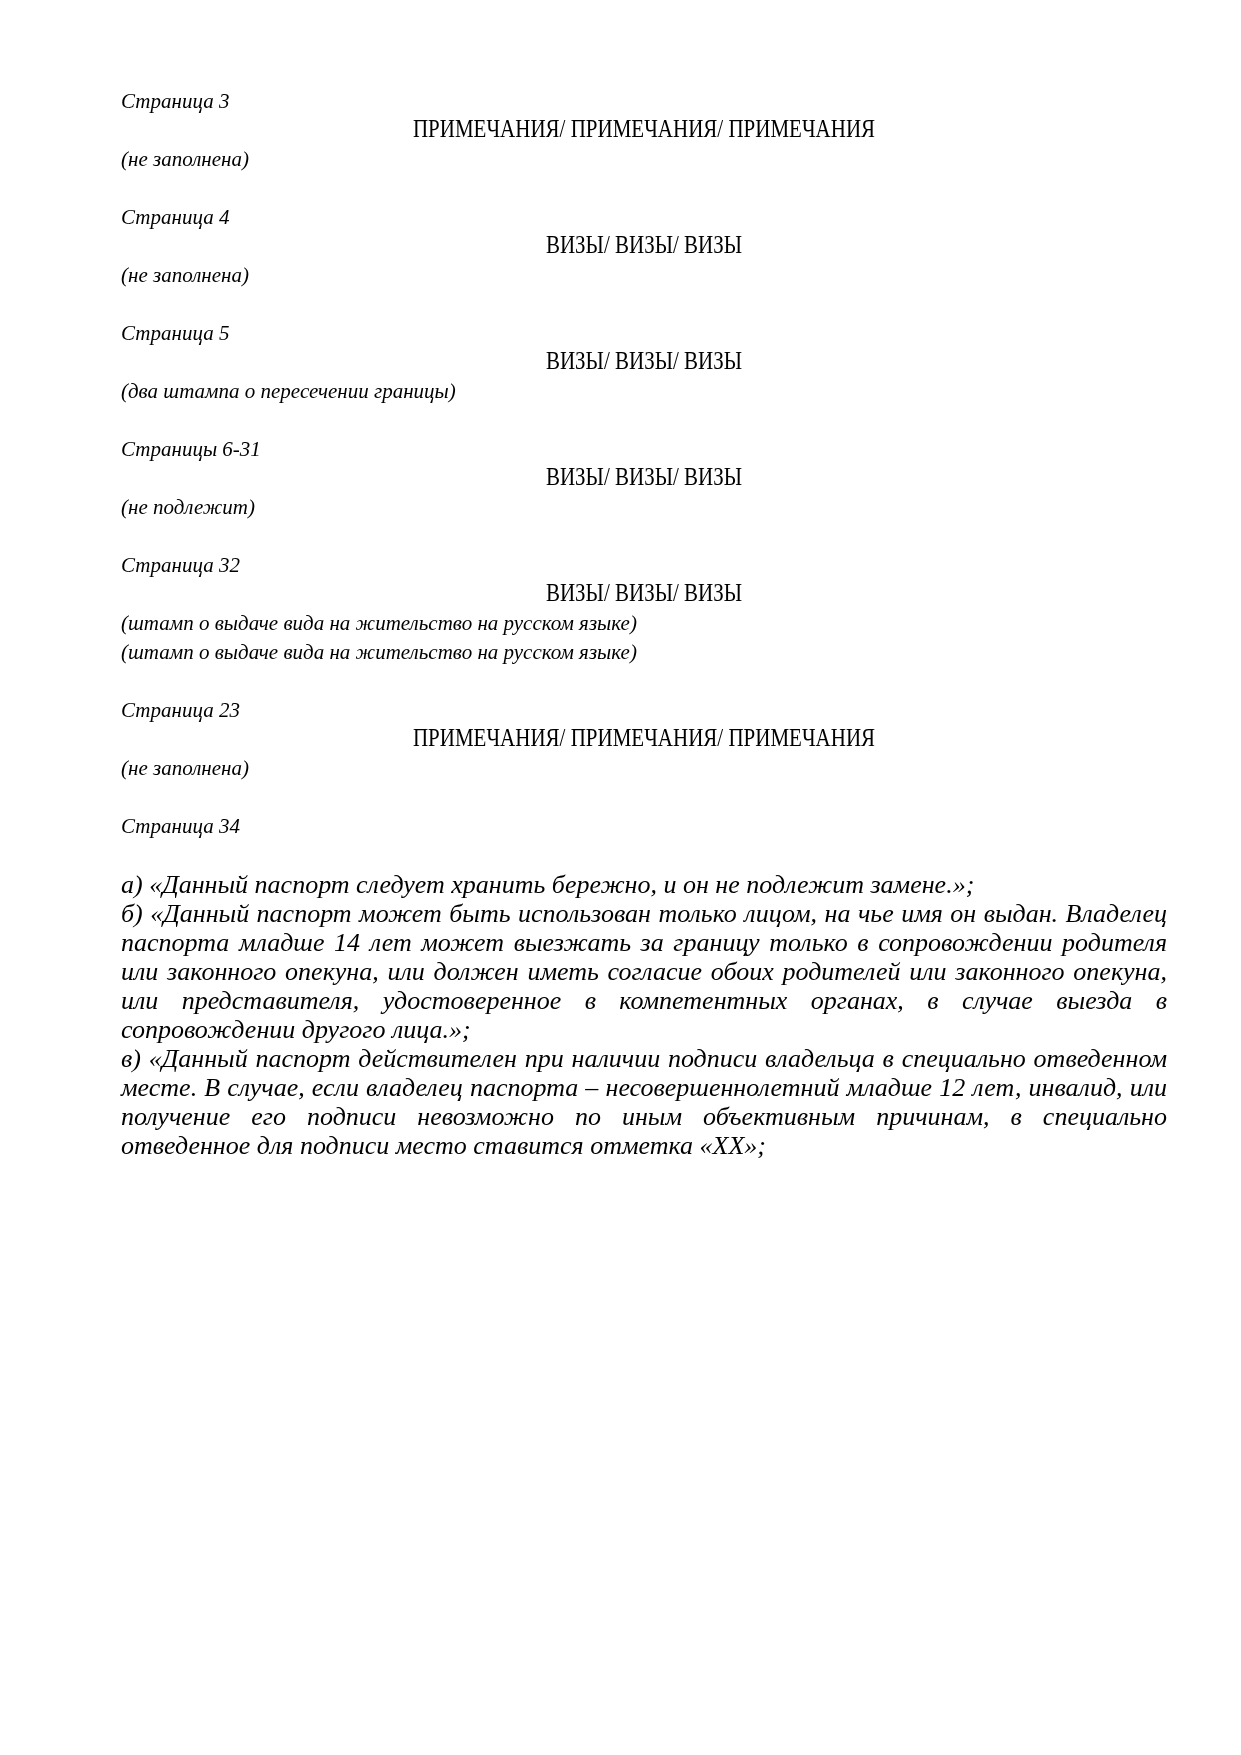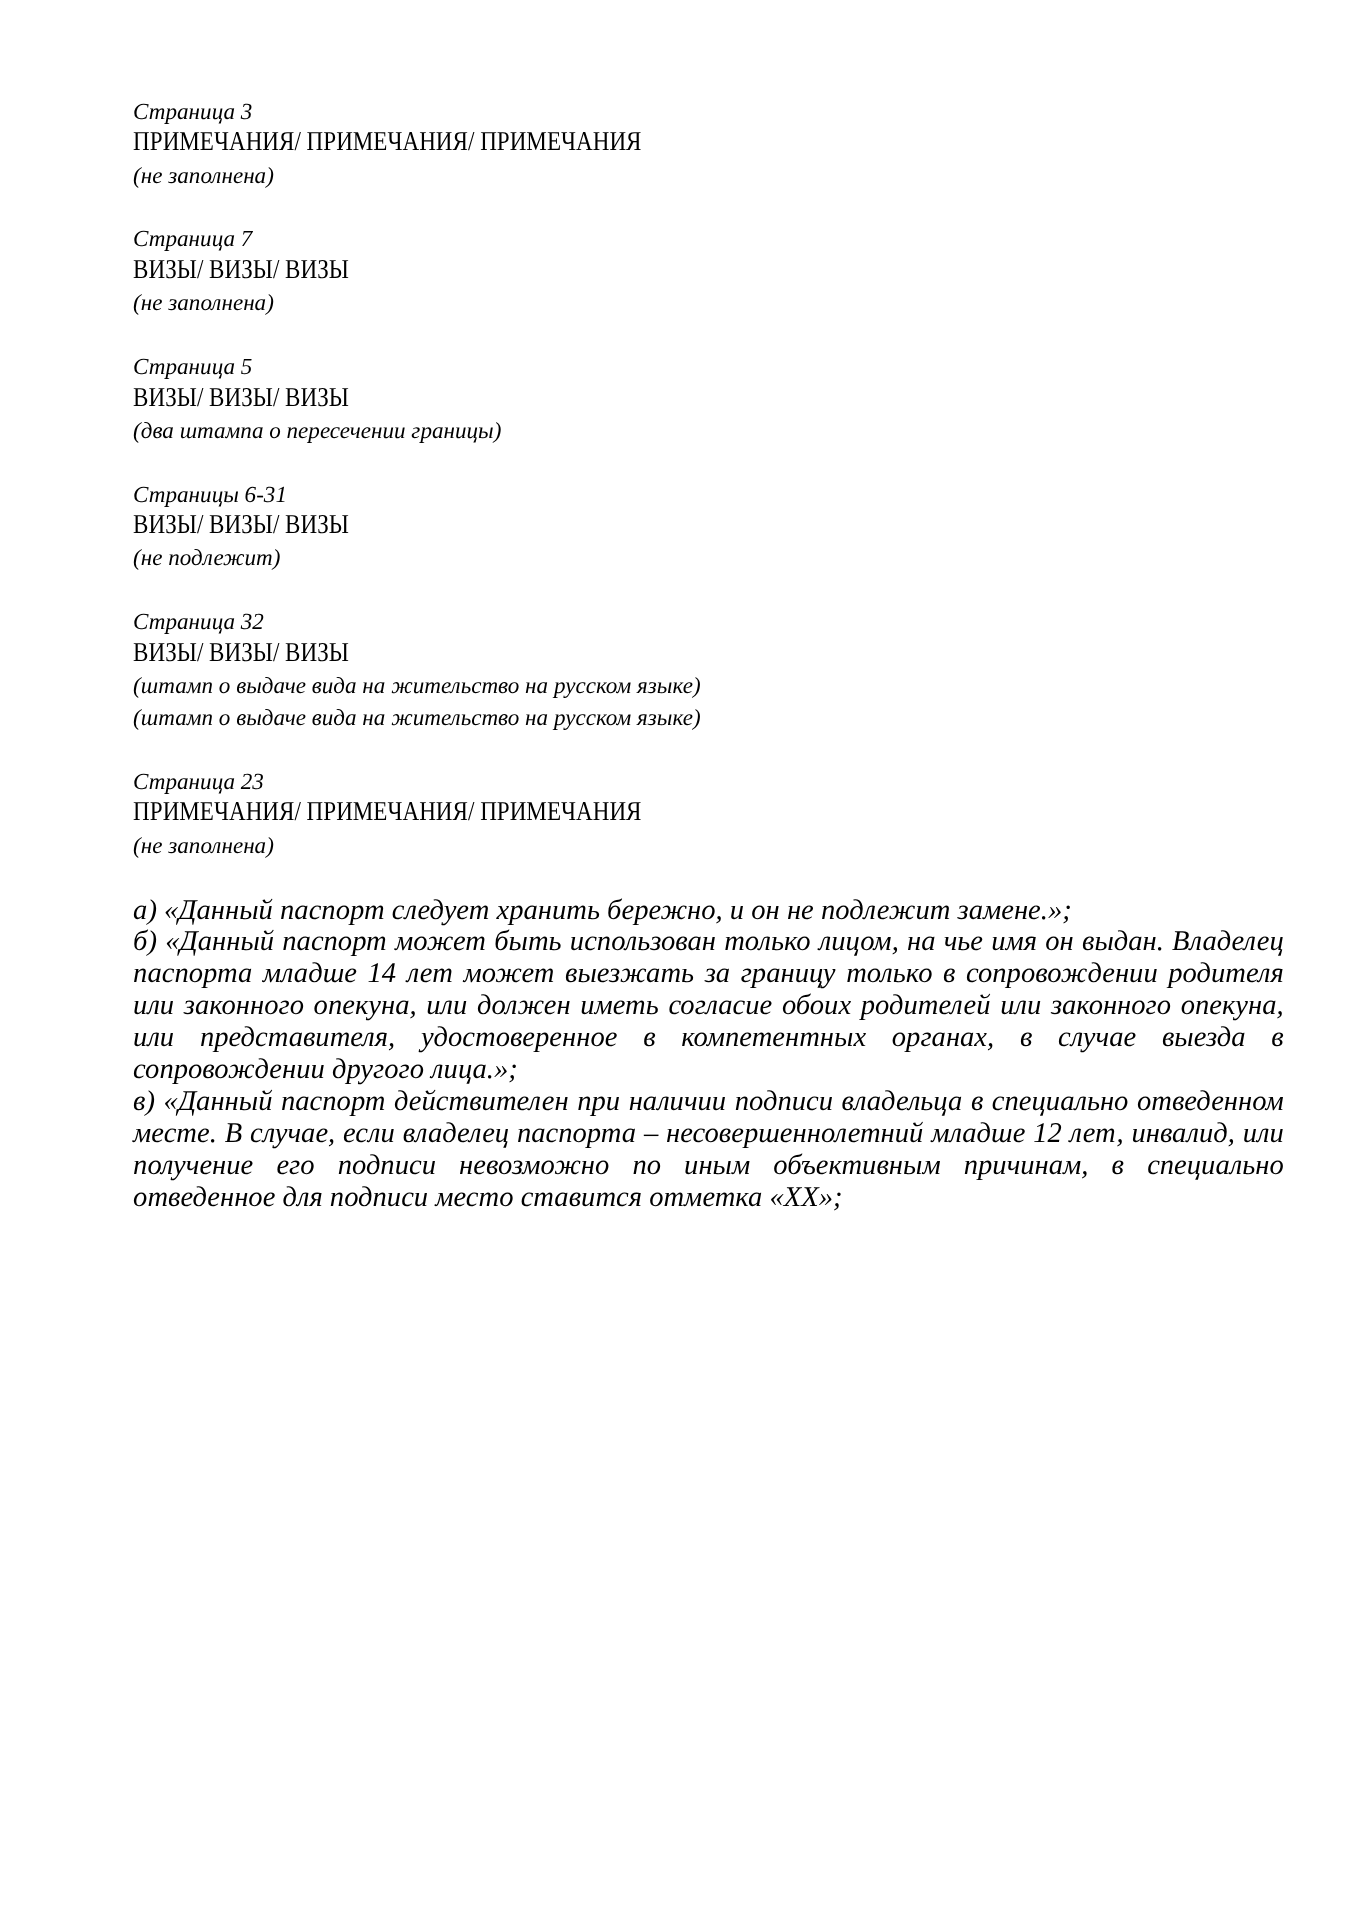--- a/index.html
+++ b/index.html
@@ -27,21 +27,21 @@
     margin: 0;
     font-size: 21px;
     line-height: 29px;
     white-space: nowrap;
   }
   .page-label,
   .page-note {
     font-style: italic;
   }
   .section-heading {
-    text-align: left;
+    text-align: center;
     font-style: normal;
   }
   .section-heading .tall {
     display: inline-block;
     transform: scaleY(1.18);
     transform-origin: 50% 78%;
   }
   .paragraphs p {
     margin: 0;
     font-size: 26px;
@@ -55,21 +55,21 @@
 
 <div class="doc">
 
   <div class="section">
     <p class="line page-label">Страница 3</p>
     <p class="line section-heading"><span class="tall">ПРИМЕЧАНИЯ/ ПРИМЕЧАНИЯ/ ПРИМЕЧАНИЯ</span></p>
     <p class="line page-note">(не заполнена)</p>
   </div>
 
   <div class="section">
-    <p class="line page-label">Страница 7</p>
+    <p class="line page-label">Страница 4</p>
     <p class="line section-heading"><span class="tall">ВИЗЫ/ ВИЗЫ/ ВИЗЫ</span></p>
     <p class="line page-note">(не заполнена)</p>
   </div>
 
   <div class="section">
     <p class="line page-label">Страница 5</p>
     <p class="line section-heading"><span class="tall">ВИЗЫ/ ВИЗЫ/ ВИЗЫ</span></p>
     <p class="line page-note">(два штампа о пересечении границы)</p>
   </div>
 
@@ -85,20 +85,23 @@
     <p class="line page-note">(штамп о выдаче вида на жительство на русском языке)</p>
     <p class="line page-note">(штамп о выдаче вида на жительство на русском языке)</p>
   </div>
 
   <div class="section">
     <p class="line page-label">Страница 23</p>
     <p class="line section-heading"><span class="tall">ПРИМЕЧАНИЯ/ ПРИМЕЧАНИЯ/ ПРИМЕЧАНИЯ</span></p>
     <p class="line page-note">(не заполнена)</p>
   </div>
 
+  <div class="section">
+    <p class="line page-label">Страница 34</p>
+  </div>
 
   <div class="paragraphs">
     <p>а) «Данный паспорт следует хранить бережно, и он не подлежит замене.»;</p>
     <p>б) «Данный паспорт может быть использован только лицом, на чье имя он выдан. Владелец паспорта младше 14 лет может выезжать за границу только в сопровождении родителя или законного опекуна, или должен иметь согласие обоих родителей или законного опекуна, или представителя, удостоверенное в компетентных органах, в случае выезда в сопровождении другого лица.»;</p>
     <p>в) «Данный паспорт действителен при наличии подписи владельца в специально отведенном месте. В случае, если владелец паспорта – несовершеннолетний младше 12 лет, инвалид, или получение его подписи невозможно по иным объективным причинам, в специально отведенное для подписи место ставится отметка «ХХ»;</p>
   </div>
 
 </div>
 
 </body></html>

